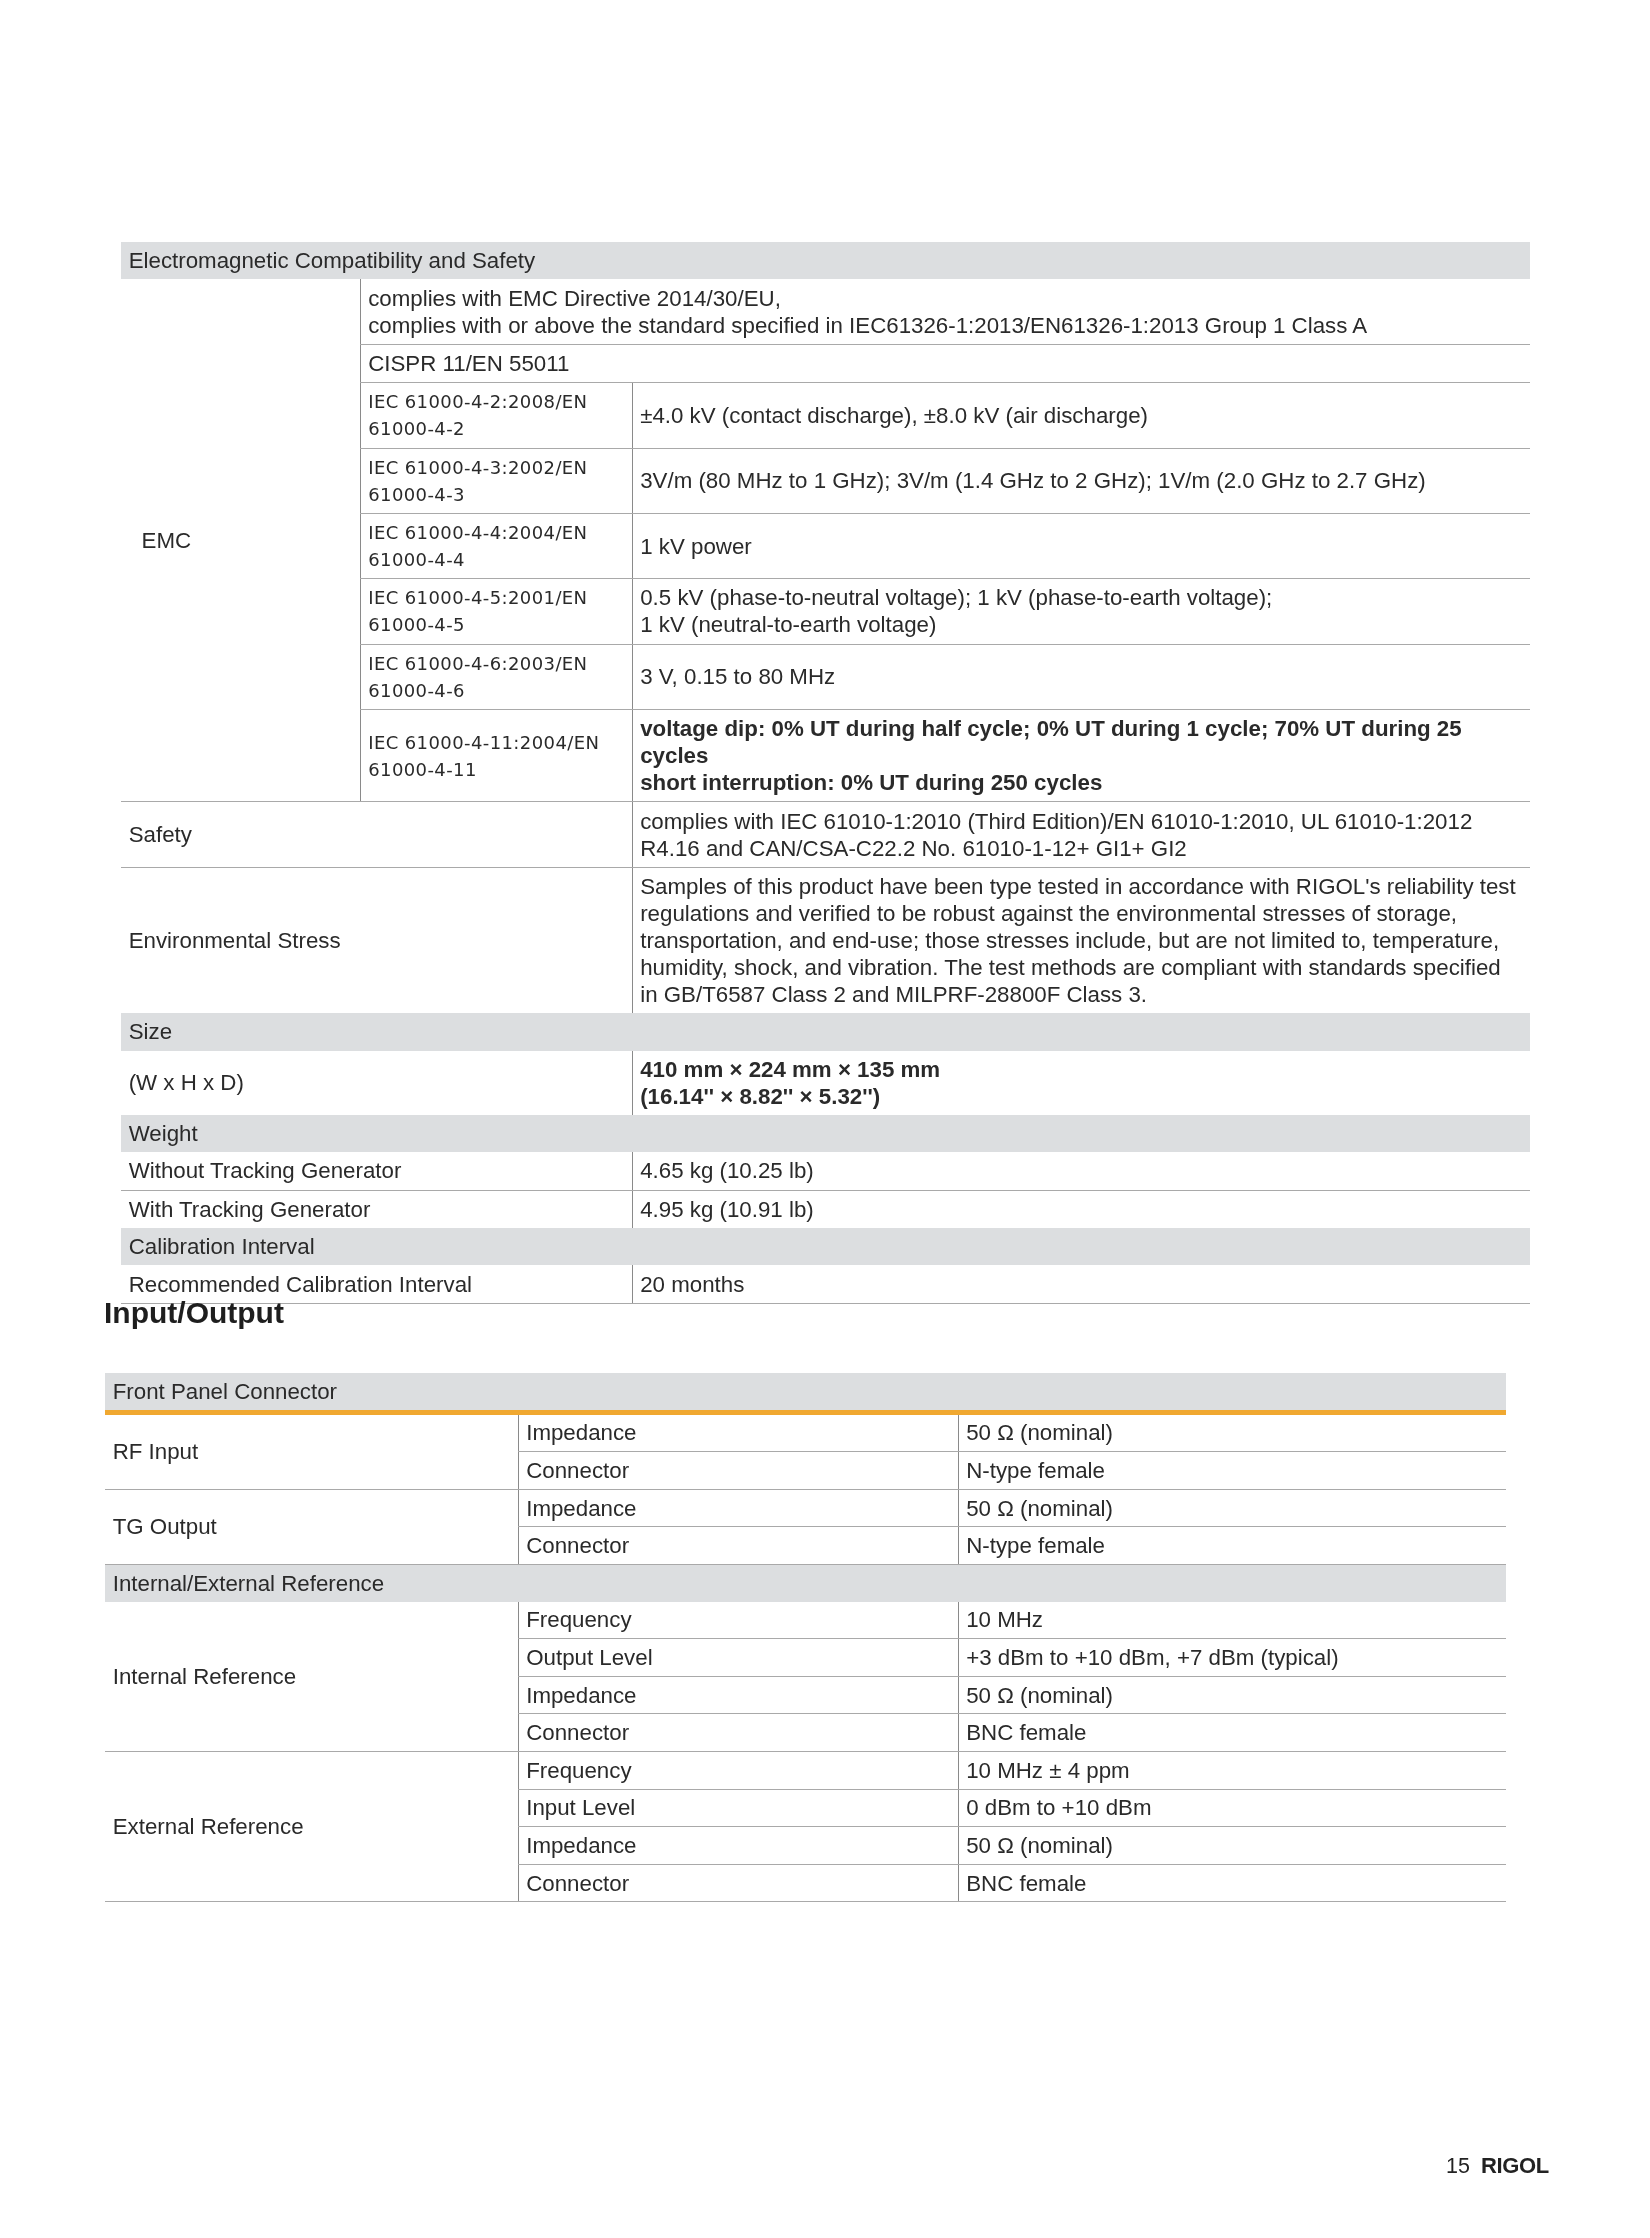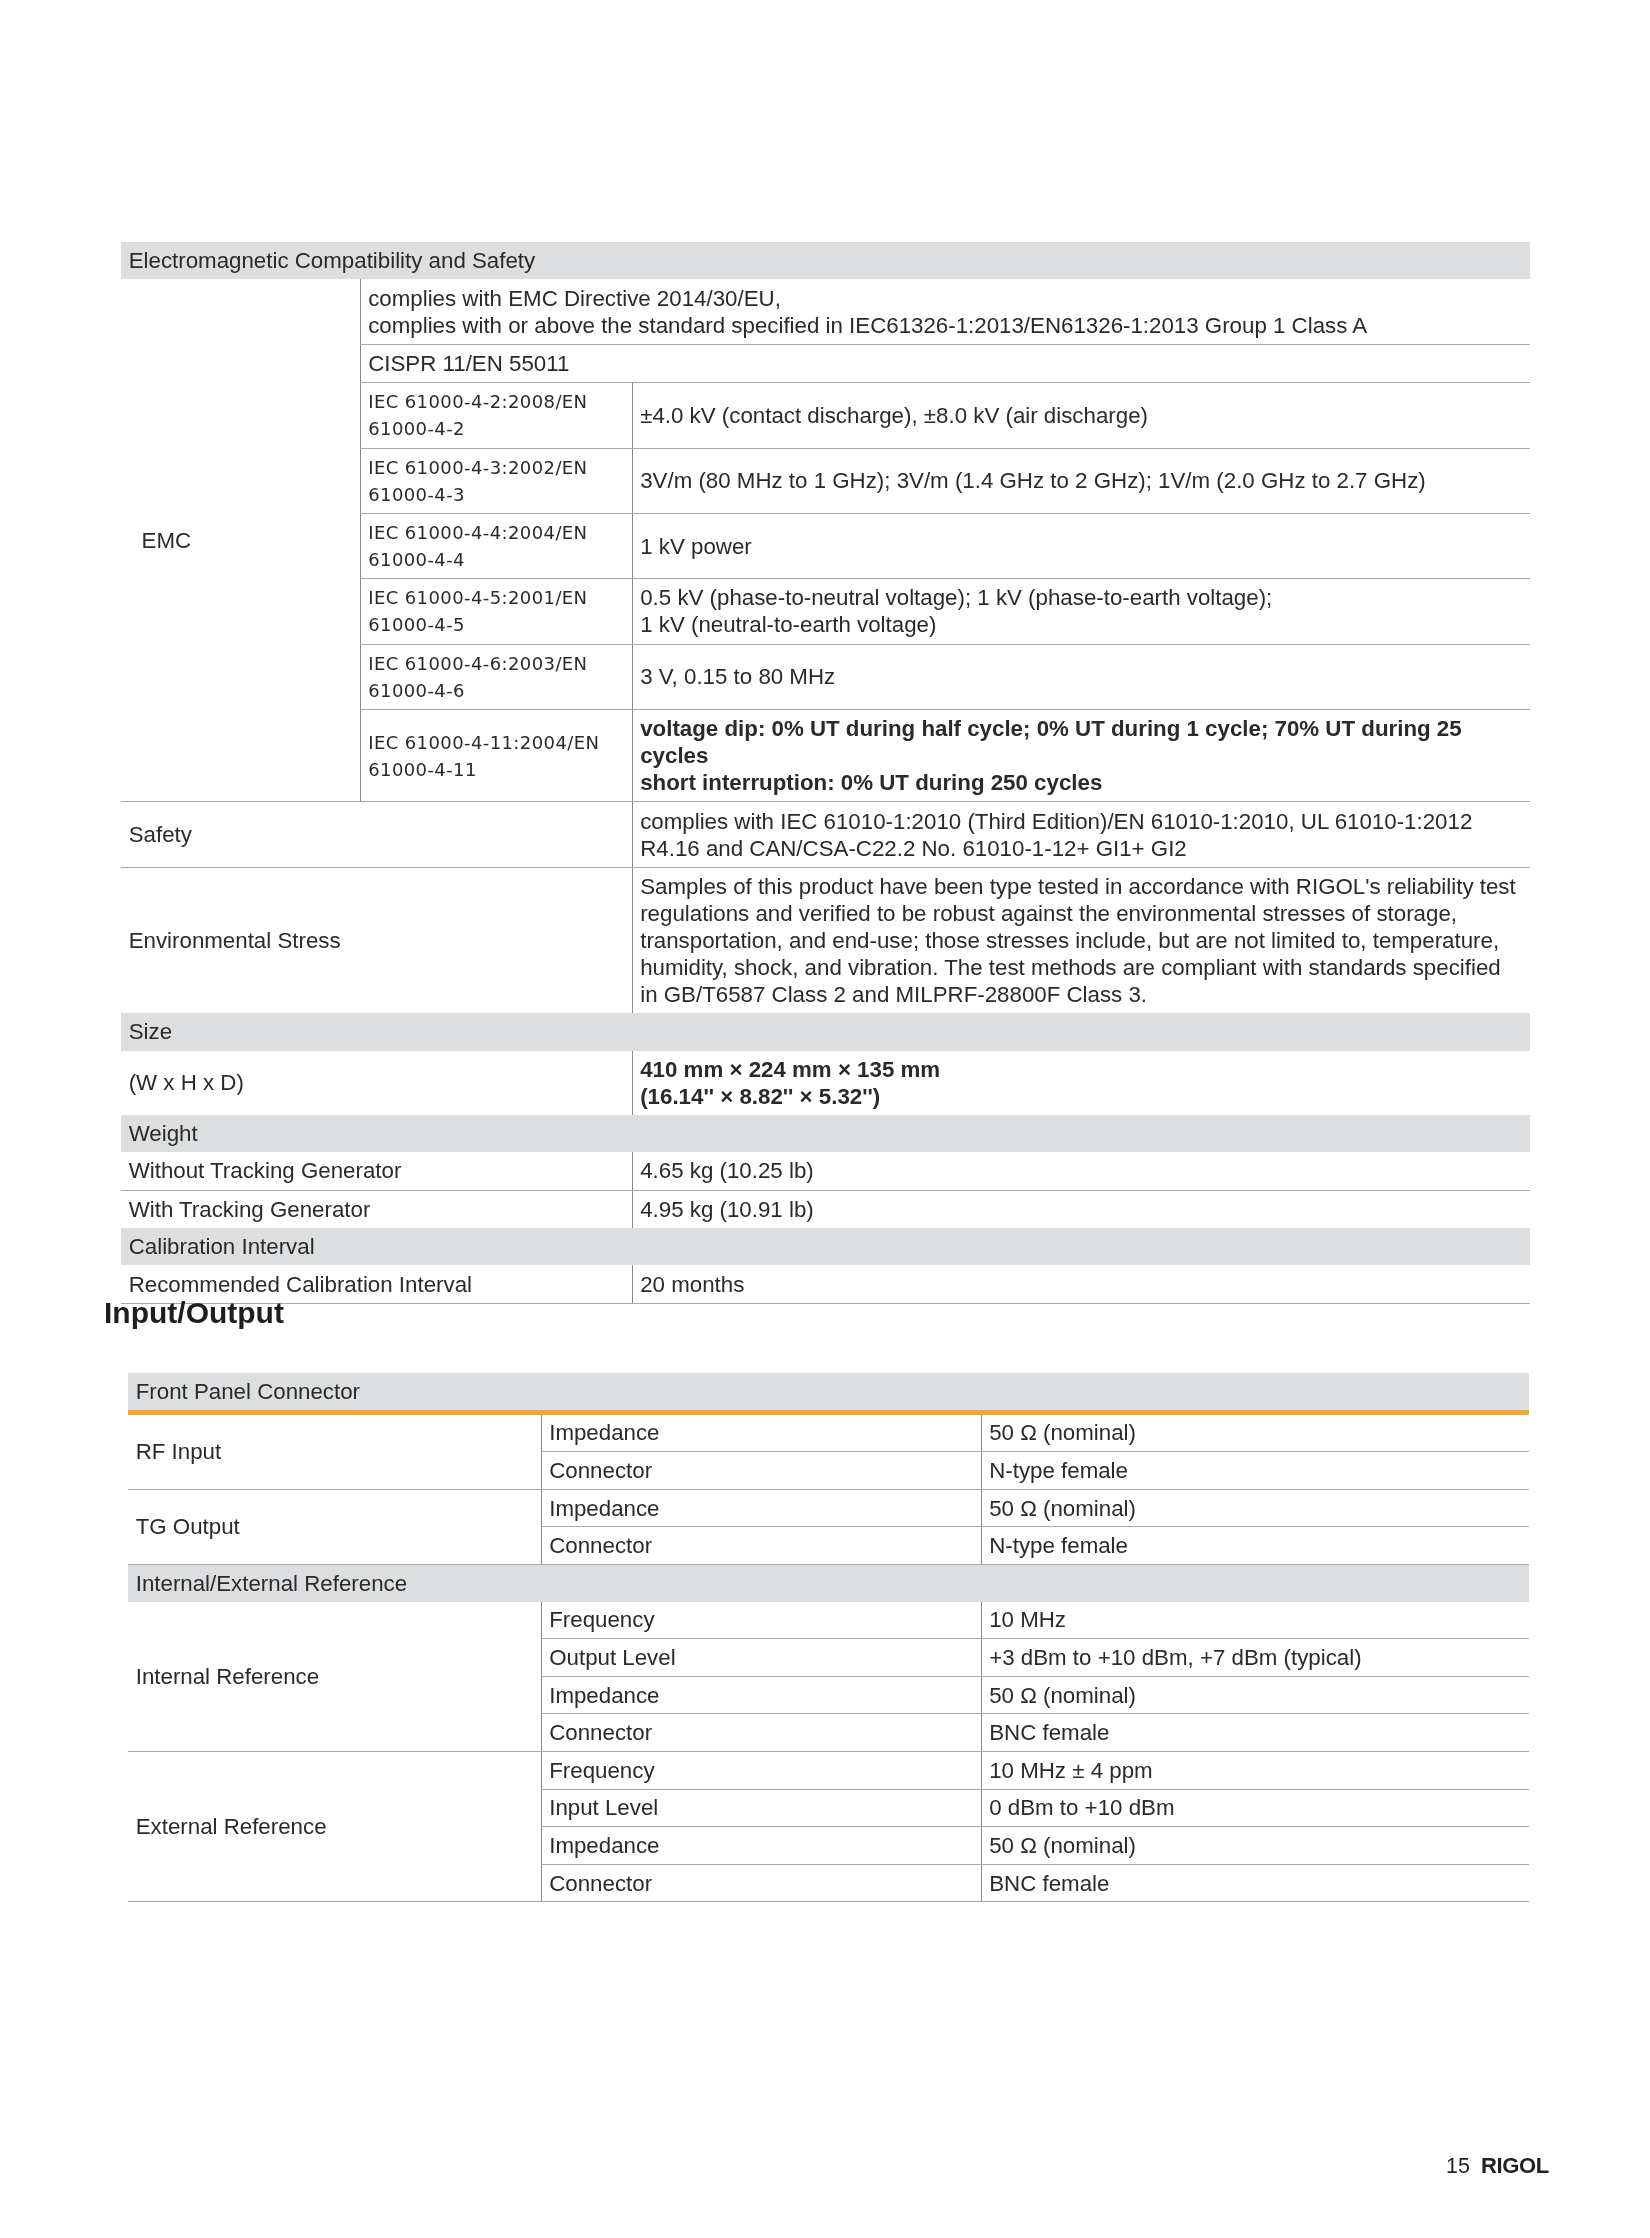--- a/index.html
+++ b/index.html
@@ -14,21 +14,21 @@
   .t tr.hdr td { background: #dcdee0; border-bottom: none; padding: 5.2px 7.7px; height: 27px; }
   #emc { left: 121px; top: 212px; width: 1409px; margin-top: 30px; }
   #emc col.c1 { width: 239px; } #emc col.c2 { width: 272px; }
   #emc td.std { font-family: "DejaVu Sans", sans-serif; font-size: 18px; letter-spacing: 0.4px; }
   #emc td.label { border-bottom: 1.7px solid #a9a9a9; }
   #emc td.nob { border-bottom: none; }
   .section-title {
     position: absolute; left: 104px; top: 1296px; font-size: 30px; font-weight: bold;
     color: #1e1e1e; margin: 0;
   }
-  #io { left: 128px; top: 1373px; width: 1401px; }
+  #io { left: 105px; top: 1373px; width: 1401px; }
   #io col.c1 { width: 413px; } #io col.c2 { width: 440px; }
   #io tr.orange td { border-bottom: 5.2px solid #f0a830; }
   #io td { padding: 4.3px 7.7px; height: 28px; }
   .footer { position: absolute; left: 1446px; top: 2153px; font-size: 21.5px; color: #222; }
   .footer .logo { font-family: Liberation Sans, sans-serif; font-weight: bold; font-size: 22px; letter-spacing: -0.4px; margin-left: 5.2px; }
 </style>
 </head>
 <body>
 
 <table class="t" id="emc">

